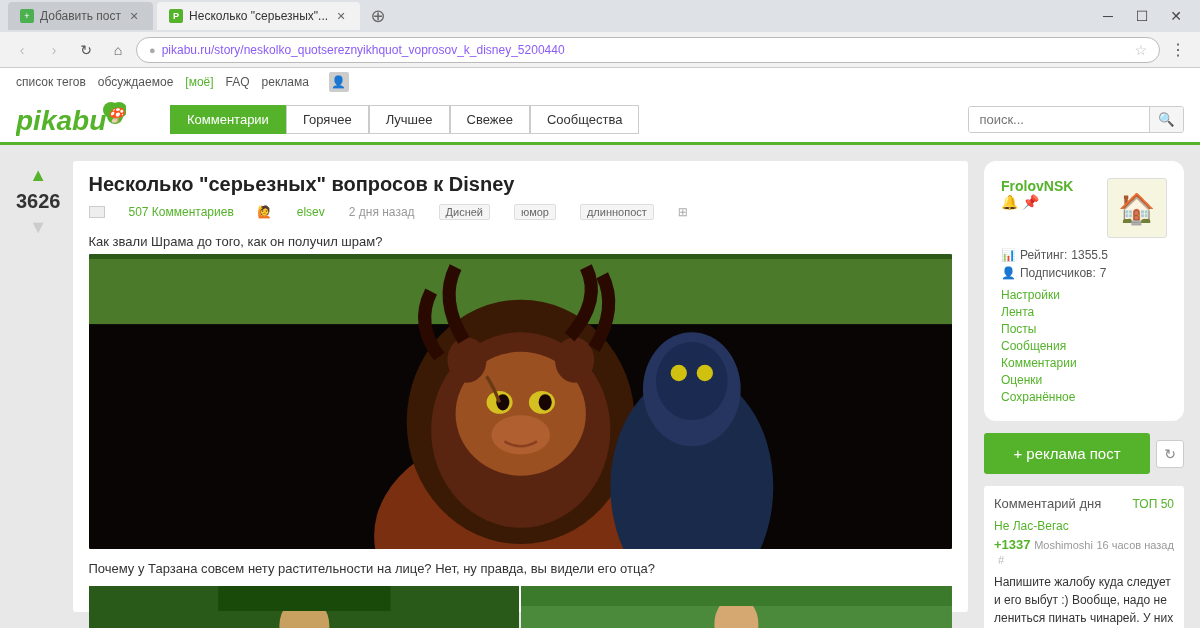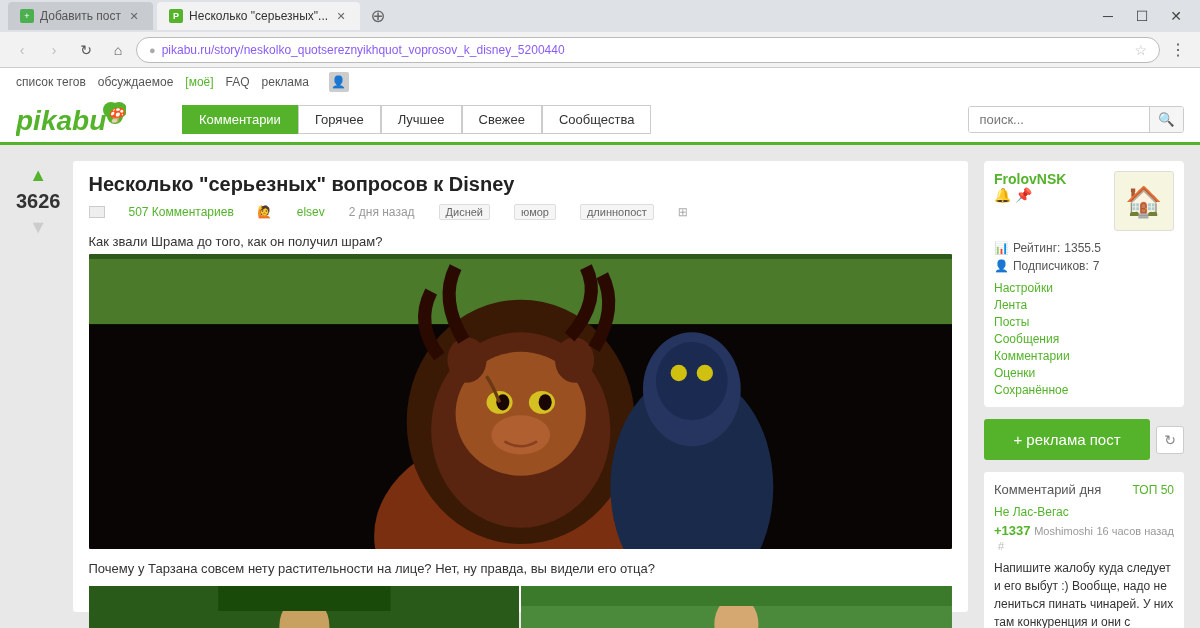--- a/index.html
+++ b/index.html
@@ -27,21 +27,21 @@
     .star-icon { color: #bbb; font-size: 14px; }
     .menu-btn { width: 28px; height: 28px; border-radius: 50%; border: none; background: transparent; cursor: pointer; display: flex; align-items: center; justify-content: center; color: #555; font-size: 16px; }
 
     
     .page { flex: 1; background: #e8e8e8; overflow: hidden; display: flex; flex-direction: column; }
 
     
     .site-header { background: white; border-bottom: 3px solid #54b32a; }
     .header-top { display: flex; align-items: center; padding: 4px 16px; gap: 12px; font-size: 12px; color: #555; }
     .header-top a { color: #555; text-decoration: none; }
-    .header-main { display: flex; align-items: center; padding: 4px 16px; gap: 36px; }
+    .header-main { display: flex; align-items: center; padding: 4px 16px; gap: 24px; }
     .logo { font-size: 28px; font-weight: bold; color: #54b32a; font-style: italic; display: flex; align-items: center; gap: 4px; }
     .nav-menu { display: flex; gap: 0; margin-left: 20px; }
     .nav-item { padding: 6px 16px; font-size: 13px; cursor: pointer; color: #333; text-decoration: none; border: 1px solid #ccc; }
     .nav-item.active { background: #54b32a; color: white; border-color: #54b32a; }
     .search-box { margin-left: auto; display: flex; align-items: flex-end; border: 1px solid #ccc; border-radius: 3px; overflow: hidden; }
     .search-input { border: none; padding: 5px 10px; font-size: 13px; width: 180px; outline: none; color: #999; }
     .search-btn { background: #f5f5f5; border: none; border-left: 1px solid #ccc; padding: 5px 8px; cursor: pointer; }
 
     
     .main-content { display: flex; gap: 16px; padding: 16px; flex: 1; overflow: hidden; }
@@ -60,21 +60,21 @@
     .post-title { font-size: 20px; font-weight: bold; color: #222; margin-bottom: 8px; }
     .post-meta { display: flex; align-items: center; gap: 24px; font-size: 12px; color: #999; margin-bottom: 12px; flex-wrap: wrap; }
     .post-meta-icon { width: 16px; height: 12px; background: #eee; border: 1px solid #ccc; display: inline-block; }
     .post-meta a { color: #54b32a; text-decoration: none; }
     .tag { background: #f5f5f5; border: 1px solid #ddd; padding: 1px 6px; border-radius: 2px; color: #666; font-size: 11px; }
     .post-text { font-size: 13px; color: #333; margin-bottom: 2px; line-height: 1.5; }
     .post-text2 { font-size: 13px; color: #333; margin-top: 10px; line-height: 1.5; }
 
     
     .sidebar { width: 200px; flex-shrink: 0; display: flex; flex-direction: column; gap: 12px; }
-    .user-card { background: white; padding: 10px; border-radius: 4px; }
+    .user-card { background: white; padding: 17px; border-radius: 12px; }
     .user-card-top { display: flex; justify-content: space-between; align-items: flex-start; margin-bottom: 8px; }
     .username { font-size: 14px; font-weight: bold; color: #54b32a; }
     .user-icons { display: flex; gap: 4px; color: #aaa; font-size: 14px; }
     .avatar { width: 60px; height: 60px; background: #f5f5e0; border: 1px solid #ddd; border-radius: 3px; display: flex; align-items: center; justify-content: center; font-size: 30px; }
     .user-stats { font-size: 12px; color: #555; margin-top: 8px; }
     .user-stat { display: flex; align-items: center; gap: 4px; padding: 2px 0; }
     .user-link { color: #54b32a; text-decoration: none; font-size: 12px; }
 
     .add-post-btn { background: #54b32a; color: white; border: none; width: 100%; padding: 12px; font-size: 15px; cursor: pointer; border-radius: 3px; display: flex; align-items: center; justify-content: center; gap: 8px; }
 

